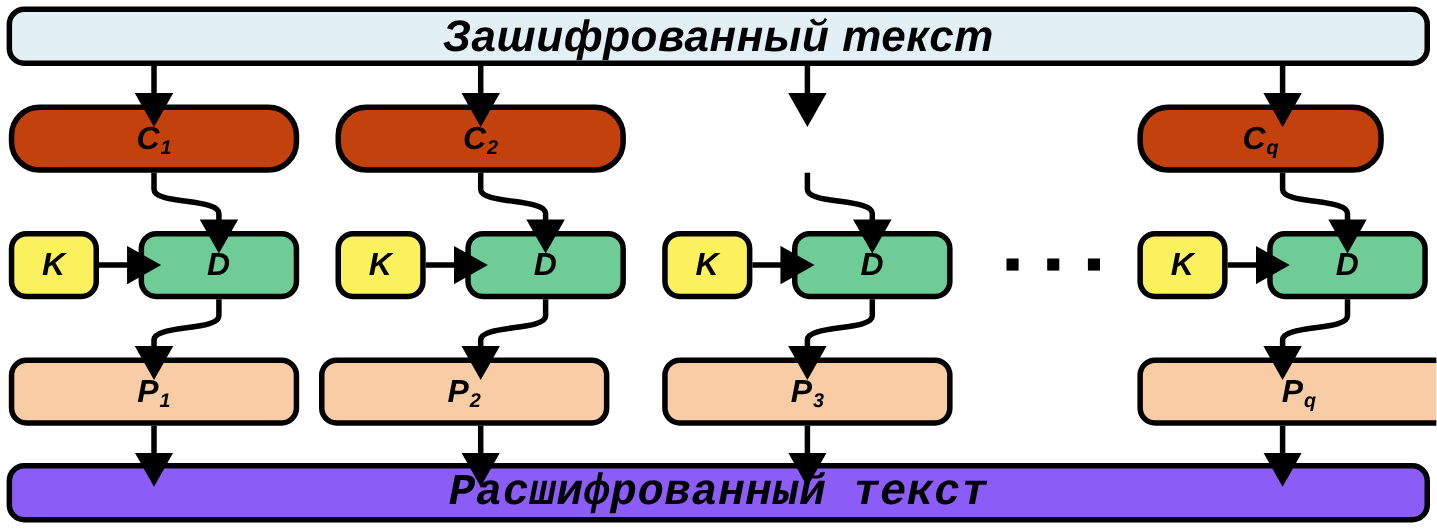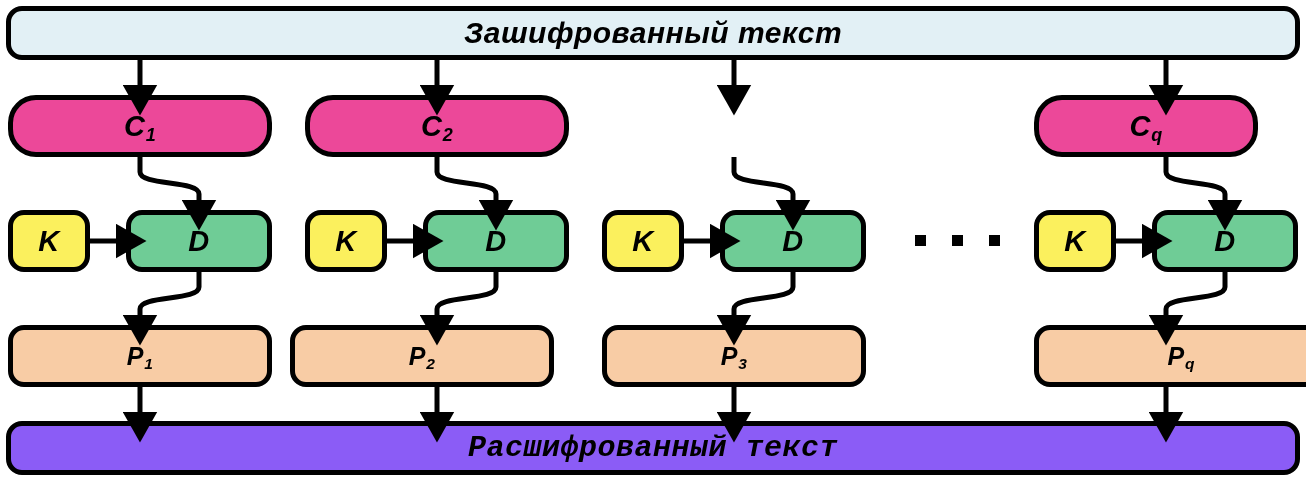--- a/index.html
+++ b/index.html
@@ -23,33 +23,33 @@
     align-items: center;
     justify-content: center;
     font-style: italic;
     font-weight: bold;
     color: #000000;
     letter-spacing: 0.5px;
     user-select: none;
   }
   .banner {
     border-radius: 16px;
-    font-size: 30px;
+    font-size: 40px;
   }
   .banner-top { background: #E2F0F5; }
   .banner-bottom { background: #8b5cf6; font-family: Liberation Mono, monospace; }
   .cbox {
-    background: #ec4899;
+    background: #c2410c;
     border-radius: 28px;
     font-size: 29px;
   }
   .pbox {
     background: #F8CCA5;
     border-radius: 16px;
-    font-size: 25px;
+    font-size: 29px;
   }
   .dbox {
     background: #6FCC96;
     border-radius: 16px;
     font-size: 29px;
   }
   .kbox {
     background: #FBF05D;
     border-radius: 16px;
     font-size: 29px;

